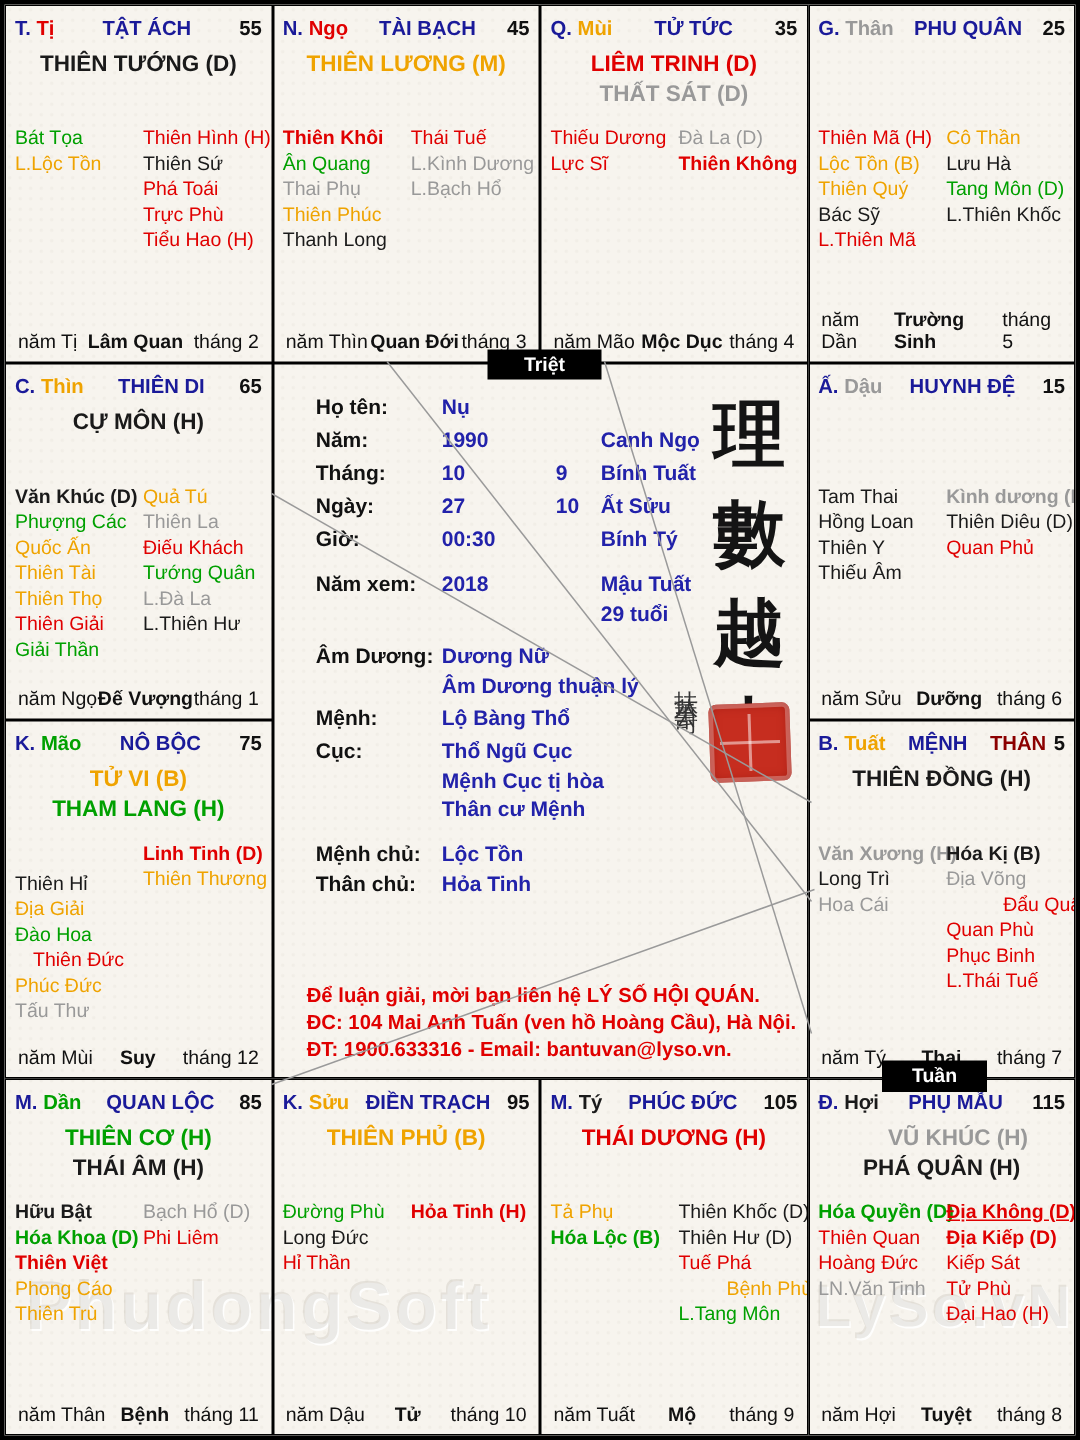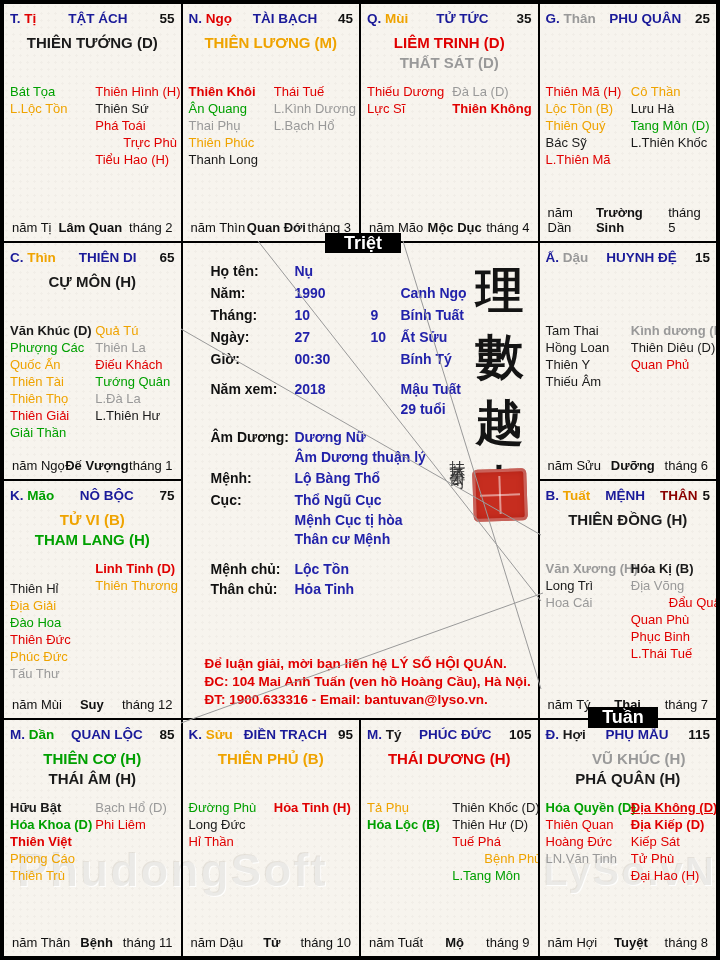--- a/index.html
+++ b/index.html
@@ -32,21 +32,21 @@
   .cval3{position:absolute;left:218px;font-weight:bold;color:#2222aa}
   .contact{position:absolute;left:22px;top:412px;width:340px;color:#e00000;font-weight:bold;font-size:13.5px;line-height:18px;z-index:2}
   .cal{position:absolute;left:288px;top:14px;width:58px;text-align:center;font-family:"DejaVu Serif",serif;font-weight:bold;font-size:48px;line-height:66px;color:#141414;word-break:break-all;z-index:2}
   .cal-side{position:absolute;left:264px;top:204px;writing-mode:vertical-rl;font-family:"DejaVu Serif",serif;font-size:16px;letter-spacing:5px;color:#333;z-index:2}
   .seal{position:absolute;left:290px;top:226px;width:54px;height:52px;background:#c62d1f;border-radius:5px;transform:rotate(-2deg);
         box-shadow:inset 0 0 0 3px rgba(255,255,255,.28),inset 0 0 8px rgba(120,10,5,.6);z-index:3}
   .seal::before{content:"";position:absolute;inset:7px;
         background:linear-gradient(rgba(255,255,255,.5),rgba(255,255,255,.5)) 50% 0/2px 100% no-repeat,
                    linear-gradient(rgba(255,255,255,.5),rgba(255,255,255,.5)) 0 50%/100% 2px no-repeat}
   .lines{position:absolute;inset:0;z-index:4;pointer-events:none}
-  .badge{position:absolute;background:#000;color:#fff;font-weight:bold;font-size:18px;line-height:20px;text-align:center;z-index:6}
+  .badge{position:absolute;background:#000;color:#fff;font-weight:bold;font-size:13px;line-height:20px;text-align:center;z-index:6}
   #badge-triet{left:322px;top:230px;width:76px;height:20px}
   #badge-tuan{left:585px;top:704px;width:70px;height:21px}
 </style>
 </head>
 <body>
 
 <div id="board">
   <div class="wm" id="wm-left">PhudongSoft</div>
   <div class="wm" id="wm-right">LySo.vN</div>
 
@@ -63,21 +63,21 @@
         </div>
       <div class="cols">
           <div class="col">
             <span class="star" style="color: rgb(0, 160, 0);">Bát Tọa</span>
             <span class="star" style="color: rgb(239, 163, 0);">L.Lộc Tồn</span>
           </div>
           <div class="col">
             <span class="star" style="color: rgb(224, 0, 0);">Thiên Hình (H)</span>
             <span class="star" style="color: rgb(26, 26, 26);">Thiên Sứ</span>
             <span class="star" style="color: rgb(224, 0, 0);">Phá Toái</span>
-            <span class="star" style="color: rgb(224, 0, 0); margin-left: 28px;">Trực Phù</span>
+            <span class="star" style="color: rgb(224, 0, 0);">Trực Phù</span>
             <span class="star" style="color: rgb(224, 0, 0);">Tiểu Hao (H)</span>
           </div>
         </div>
       <div class="cfoot">
           <span>năm Tị</span>
           <span class="stage">Lâm Quan</span>
           <span>tháng 2</span>
         </div>
     </div>
 
@@ -237,21 +237,21 @@
       </div>
       <div class="cmain">
           <span class="mainstar" style="color: rgb(239, 163, 0);">TỬ VI (B)</span>
           <span class="mainstar" style="color: rgb(0, 160, 0);">THAM LANG (H)</span>
         </div>
       <div class="cols">
           <div class="col">
             <span class="star" style="color: rgb(26, 26, 26); margin-top: 20px;">Thiên Hỉ</span>
             <span class="star" style="color: rgb(239, 163, 0);">Địa Giải</span>
             <span class="star" style="color: rgb(0, 160, 0);">Đào Hoa</span>
-            <span class="star" style="color: rgb(224, 0, 0);">Thiên Đức</span>
+            <span class="star" style="color: rgb(224, 0, 0); margin-left: 12px;">Thiên Đức</span>
             <span class="star" style="color: rgb(239, 163, 0);">Phúc Đức</span>
             <span class="star" style="color: rgb(153, 153, 153);">Tấu Thư</span>
           </div>
           <div class="col">
             <span class="star" style="color: rgb(224, 0, 0); font-weight: bold;">Linh Tinh (D)</span>
             <span class="star" style="color: rgb(239, 163, 0);">Thiên Thương</span>
           </div>
         </div>
       <div class="cfoot">
           <span>năm Mùi</span>

